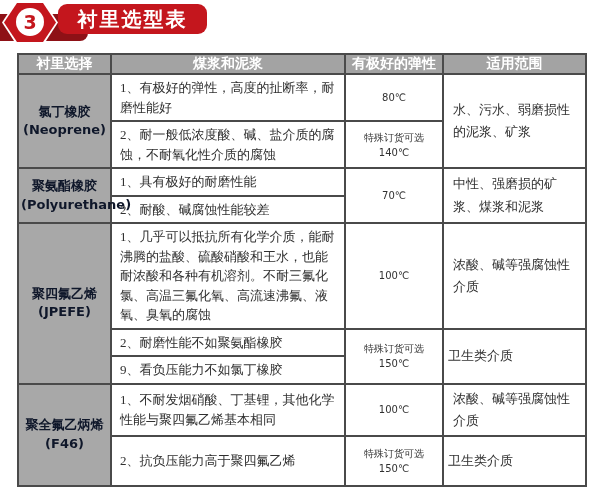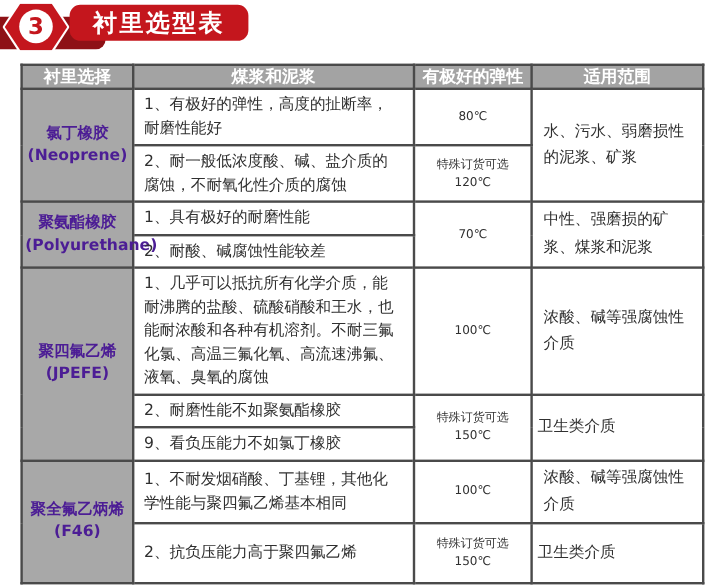--- a/index.html
+++ b/index.html
@@ -42,27 +42,27 @@
     position: absolute; left: 17px; top: 53px; width: 568px;
     border-collapse: collapse; table-layout: fixed;
     border: 2px solid #3d3d3d;
   }
   td, th { border: 2px solid #4a4a4a; vertical-align: middle; }
   th {
     background: #a3a3a3; color: #ffffff;
     font-size: 14px; font-weight: bold; text-align: center;
   }
   td.gname {
-    background: #a8a8a8; color: #4c1d95;
+    background: #a8a8a8; color: #0f172a;
     font-size: 13px; font-weight: bold; text-align: center;
     line-height: 1.4; padding: 2px;
   }
   td.perf {
     font-size: 13px; color: #303030; text-align: left;
-    padding: 3px 8px; line-height: 1.5;
+    padding: 3px 8px; line-height: 1.5; font-family: Liberation Serif, serif;
   }
   td.temp {
     font-size: 10px; color: #303030; text-align: center; line-height: 1.5;
   }
   td.range {
     font-size: 13px; color: #303030; text-align: left;
     padding: 3px 9px; line-height: 1.7; margin-top: 32px;
   }
   td.range.center { text-align: left; padding: 3px 4px; }
 
@@ -111,21 +111,21 @@
           <div>(Neoprene)</div>
         </td>
         <td class="perf">1、有极好的弹性，高度的扯断率，耐磨性能好</td>
         <td class="temp">80℃</td>
         <td class="range" rowspan="2">水、污水、弱磨损性的泥浆、矿浆</td>
       </tr>
       <tr class="r2">
         <td class="perf">2、耐一般低浓度酸、碱、盐介质的腐蚀，不耐氧化性介质的腐蚀</td>
         <td class="temp">
           <div>特殊订货可选</div>
-          <div>120℃</div>
+          <div>140℃</div>
         </td>
       </tr>
 
       <tr class="r3">
         <td class="gname" rowspan="2">
           <div>聚氨酯橡胶</div>
           <div>(Polyurethane)</div>
         </td>
         <td class="perf">1、具有极好的耐磨性能</td>
         <td class="temp" rowspan="2">70℃</td>

